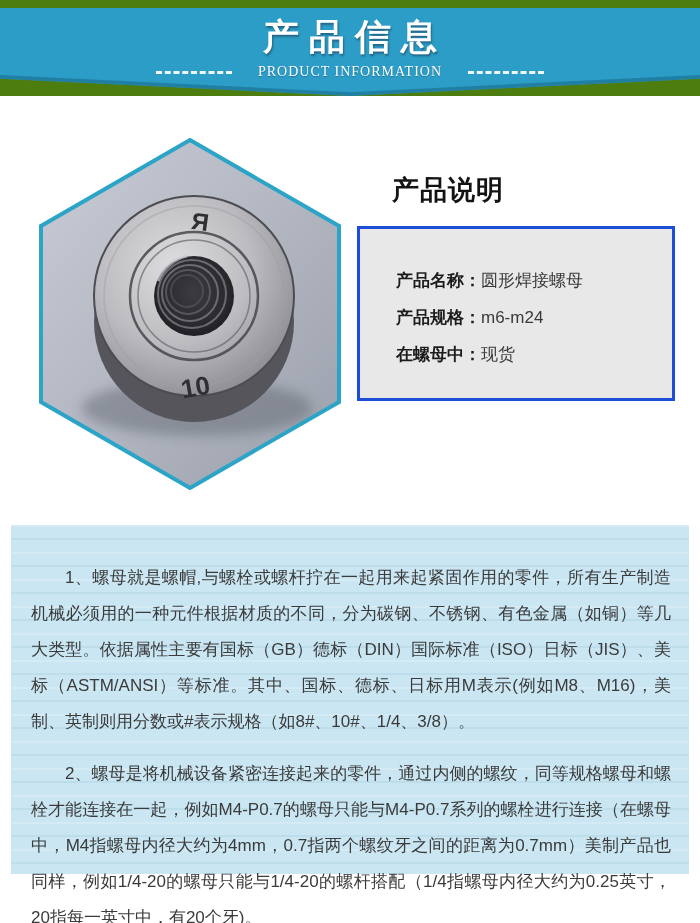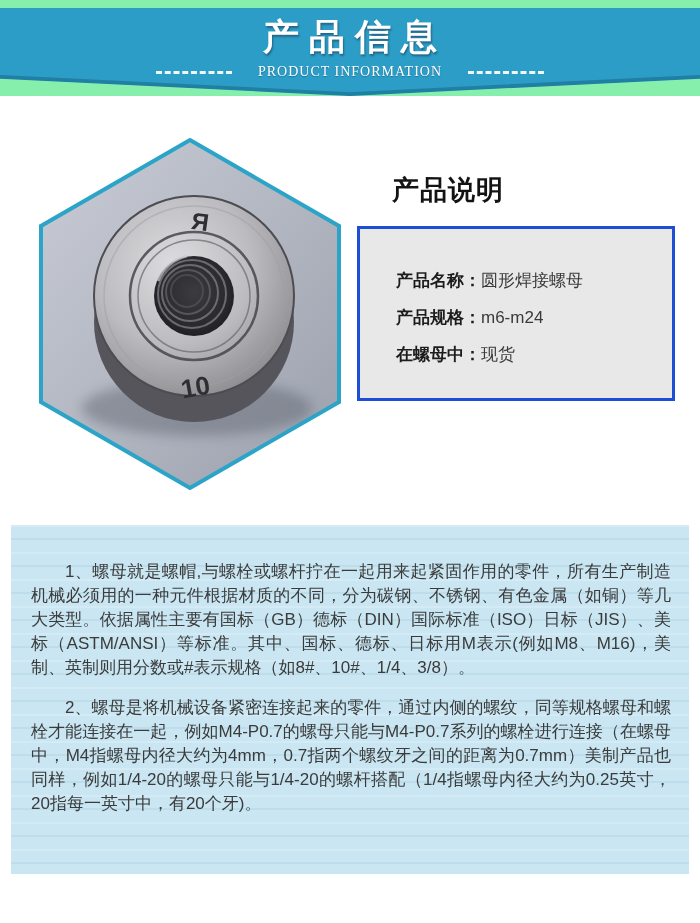--- a/index.html
+++ b/index.html
@@ -1,20 +1,20 @@
 <!DOCTYPE html>
 <html><head>
 <meta charset="utf-8">
 <style>
   * { margin: 0; padding: 0; box-sizing: border-box; }
   html, body { width: 700px; height: 923px; background: #ffffff; overflow: hidden;
     font-family: "Liberation Sans", "DejaVu Sans", sans-serif; }
 
   
-  .banner { position: relative; width: 700px; height: 96px; background: #86efac; }
+  .banner { position: relative; width: 700px; height: 96px; background: #4d7c0f; }
   .banner-ribbon { position: absolute; inset: 0; background: #2b9dc6;
     clip-path: polygon(0 8.4%, 100% 8.4%, 100% 82%, 50% 100%, 0 82%);
   }
   .banner-shadow { position: absolute; inset: 0;
     clip-path: polygon(0 78%, 50% 96%, 100% 78%, 100% 82%, 50% 100%, 0 82%);
     background: rgba(23,102,133,0.55); }
   .banner-title { padding-top: 13px; text-align: center; color: #ffffff;
     font-size: 36px; font-weight: bold; letter-spacing: 10px; text-indent: 10px;
     text-shadow: 1px 2px 2px rgba(30,30,55,0.45); }
   .banner-subtitle-row { display: flex; align-items: center; justify-content: center;
@@ -35,21 +35,21 @@
   .info-value { color: #3a3a3a; }
 
   
   .desc-panel { margin: 0 11px; width: 678px; height: 349px; background: #c9e6f2;
     background-image: repeating-linear-gradient(to bottom,
       rgba(255,255,255,0.20) 0px, rgba(255,255,255,0.20) 2px,
       rgba(255,255,255,0) 2px, rgba(255,255,255,0) 13px,
       rgba(90,145,175,0.10) 13px, rgba(90,145,175,0.10) 15px,
       rgba(255,255,255,0) 15px, rgba(255,255,255,0) 27px);
     padding: 35px 18px 0 20px; }
-  .desc-panel p { font-size: 17px; line-height: 24px; color: #3b3b3b;
+  .desc-panel p { font-size: 17px; line-height: 36px; color: #3b3b3b;
     text-indent: 2em; text-align: justify; }
   .desc-panel p + p { margin-top: 16px; }
 </style>
 </head>
 <body>
 
 <div class="banner">
   <div class="banner-ribbon">
     <div class="banner-title">产品信息</div>
     <div class="banner-subtitle-row">

